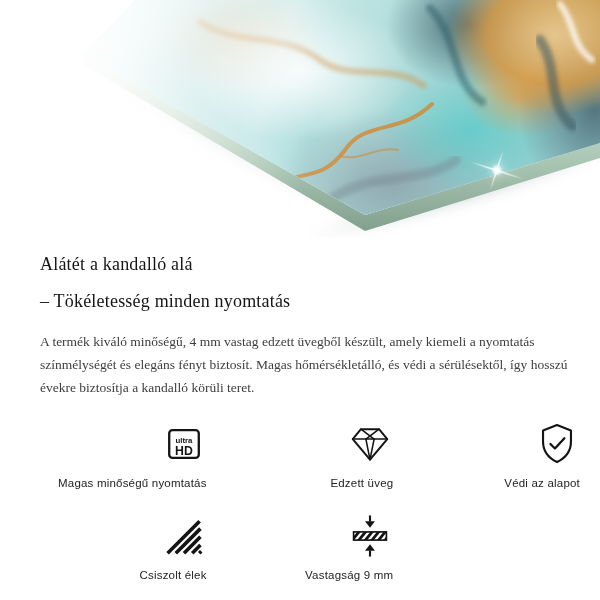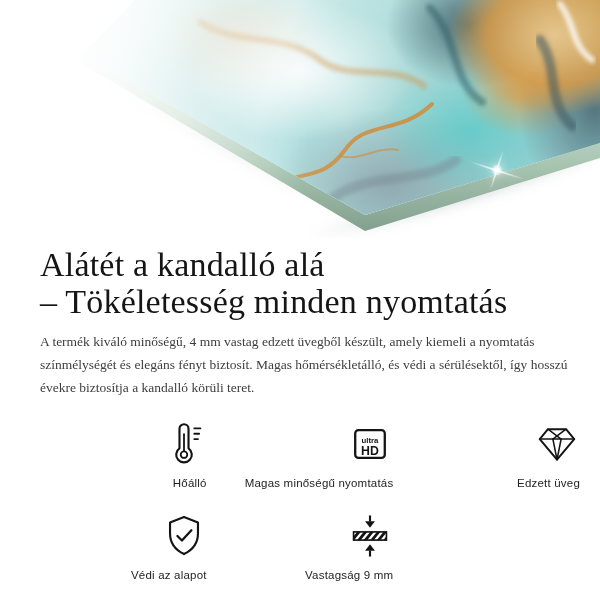--- a/index.html
+++ b/index.html
@@ -48,21 +48,21 @@
   .sparkle .ray1 { left:-30px; top:-1.25px; width:60px; height:2.5px;
     background:radial-gradient(closest-side, #fff, rgba(255,255,255,0)); transform:rotate(18deg); }
   .sparkle .ray2 { left:-22px; top:-1.25px; width:44px; height:2.5px;
     background:radial-gradient(closest-side, #fff, rgba(255,255,255,0)); transform:rotate(108deg); }
   .sparkle .core { left:-6px; top:-6px; width:12px; height:12px; border-radius:50%;
     background:radial-gradient(closest-side, #fff 30%, rgba(255,255,255,0)); }
 
   
   .copy { padding:0 40px; }
   h1 { margin-top:8px; font-family:"Liberation Serif", serif; font-weight:400;
-       font-size:34px; line-height:37px; color:#151515; letter-spacing:.2px; }
+       font-size:18px; line-height:37px; color:#151515; letter-spacing:.2px; }
   .desc { margin-top:10px; width:532px; font-size:13.5px; line-height:23px; color:#3d3d3d;font-family:Liberation Serif, serif; }
 
   
   .features { margin-top:22px; padding:0 20px;
     display:grid; grid-template-columns:1fr 1fr 1fr; row-gap:24px; }
   .feature { display:flex; flex-direction:column; align-items:flex-end; }
   .feature svg { width:46px; height:46px; display:block; }
   .feature .lbl { margin-top:10px; font-size:11.5px; color:#232323; letter-spacing:.2px; }
   .ico { stroke:#141414; fill:none; stroke-width:2.6; stroke-linecap:round; stroke-linejoin:round; }
   .ico-fill { fill:#141414; stroke:none; }
@@ -106,31 +106,20 @@
 <section class="copy">
   <h1>
     <span style="display:block">Alátét a kandalló alá</span>
     <span style="display:block">– Tökéletesség minden nyomtatás</span>
   </h1>
   <p class="desc">A termék kiváló minőségű, 4 mm vastag edzett üvegből készült, amely kiemeli a nyomtatás színmélységét és elegáns fényt biztosít. Magas hőmérsékletálló, és védi a sérülésektől, így hosszú évekre biztosítja a kandalló körüli teret.</p>
 </section>
 
 <div class="features">
 
-  <div class="feature">
-    <svg viewBox="0 0 56 56">
-      <path class="ico" d="M22.5,9.5 A5.5,5.5 0 0 1 33.5,9.5 L33.5,33.2 A9.5,9.5 0 1 1 22.5,33.2 Z"></path>
-      <line class="ico" style="stroke-width:2.2" x1="28" y1="16" x2="28" y2="36.5"></line>
-      <circle class="ico" style="stroke-width:2.2" cx="28" cy="41" r="4"></circle>
-      <line class="ico" style="stroke-width:2.2" x1="40.5" y1="9" x2="48" y2="9"></line>
-      <line class="ico" style="stroke-width:2.2" x1="40.5" y1="15.5" x2="46.5" y2="15.5"></line>
-      <line class="ico" style="stroke-width:2.2" x1="40.5" y1="22" x2="45" y2="22"></line>
-    </svg>
-    <span class="lbl">Hőálló</span>
-  </div>
 
   <div class="feature">
     <svg viewBox="0 0 56 56">
       <rect class="ico" style="stroke-width:2.8" x="10" y="11" width="36" height="34" rx="4"></rect>
       <text class="hd-top" x="28" y="27" text-anchor="middle">ultra</text>
       <text class="hd-bot" x="28" y="41" text-anchor="middle">HD</text>
     </svg>
     <span class="lbl">Magas minőségű nyomtatás</span>
   </div>
 
@@ -149,20 +138,32 @@
   </div>
 
   <div class="feature">
     <svg viewBox="0 0 56 56">
       <path class="ico" d="M28,5 L45,11.5 L45,25 C45,37.5 37.5,45.5 28,50 C18.5,45.5 11,37.5 11,25 L11,11.5 Z"></path>
       <polyline class="ico" style="stroke-width:2.8" points="20,28 25.5,33.5 37,21"></polyline>
     </svg>
     <span class="lbl">Védi az alapot</span>
   </div>
 
+  <div class="feature">
+    <svg viewBox="0 0 56 56">
+      <g stroke="#141414" stroke-width="4.4" stroke-linecap="butt">
+        <line x1="8" y1="49" x2="47" y2="10"></line>
+        <line x1="18" y1="49" x2="48" y2="19"></line>
+        <line x1="28" y1="49" x2="48" y2="29"></line>
+        <line x1="38" y1="49" x2="48" y2="39"></line>
+        <line x1="46.5" y1="49" x2="49" y2="46.5"></line>
+      </g>
+    </svg>
+    <span class="lbl">Csiszolt élek</span>
+  </div>
 
   <div class="feature">
     <svg viewBox="0 0 56 56">
       <defs>
           <clipPath id="barclip">
             <rect x="8" y="23" width="40" height="10"></rect>
           </clipPath>
         </defs>
       <rect x="8" y="23" width="40" height="10" fill="none" stroke="#141414" stroke-width="2"></rect>
       <g clip-path="url(#barclip)" stroke="#141414" stroke-width="3.4">

